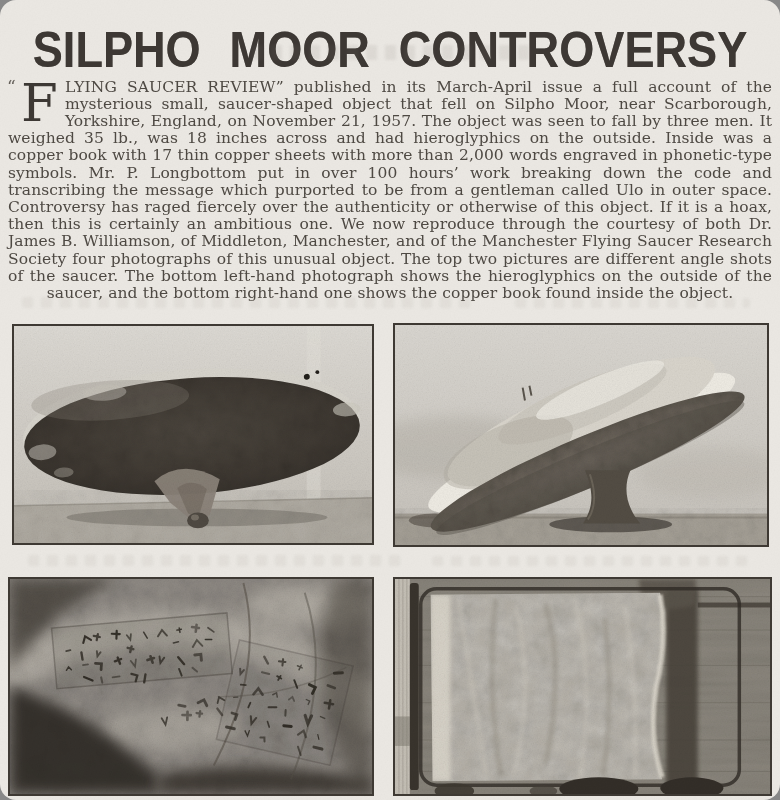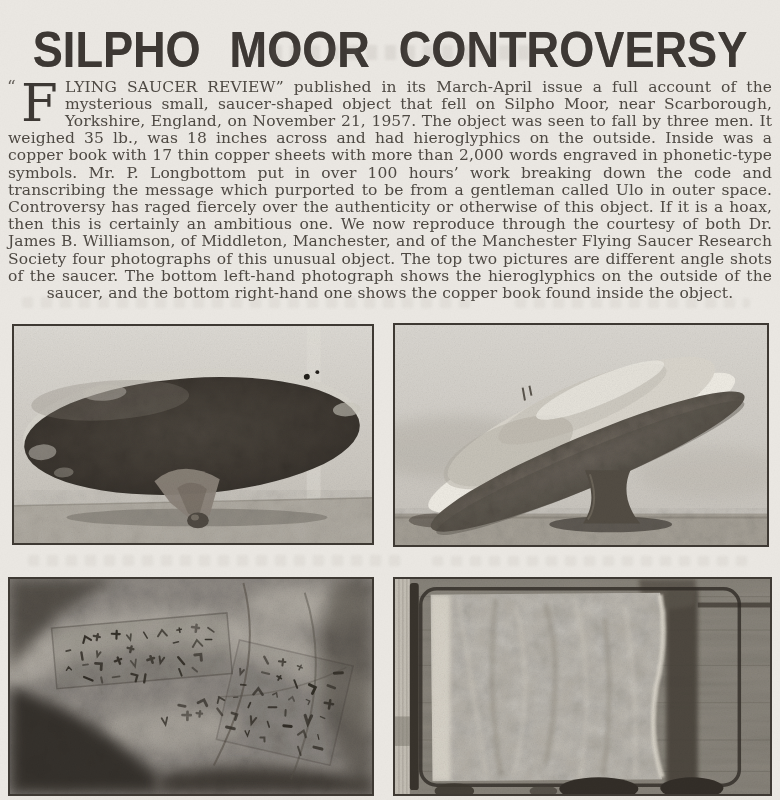--- a/index.html
+++ b/index.html
@@ -1,17 +1,17 @@
 <!DOCTYPE html>
 <html style="--paper: #ebe8e3; --ink: #4e4943; --title_ink: #3d3834; --photo_border: #3e3933;"><head>
 <meta charset="utf-8">
 <style>
   html,body{margin:0;padding:0;background:#888;}
   #page{position:relative;width:780px;height:800px;margin:0 auto;overflow:hidden;
-        background:var(--paper,#ebe8e3);font-family:"DejaVu Serif",serif;}
+        background:var(--paper,#ebe8e3);font-family:"DejaVu Serif",serif;border-radius:16px;}
   .title{position:absolute;left:0;top:-5px;width:780px;text-align:center;
          font-family:"Liberation Sans",sans-serif;font-weight:bold;
          font-size:47px;line-height:46px;letter-spacing:0;word-spacing:17px;
          color:var(--title_ink,#3d3834);transform:scale(.96,1.05);transform-origin:50% 0;
          text-shadow:0 0 .6px rgba(60,55,50,.55);}
   .para{position:absolute;left:8px;top:63px;width:764px;
         font-size:15.5px;line-height:17.2px;color:var(--ink,#4e4943);
         text-align:justify;text-align-last:center;letter-spacing:.1px;}
   .oq{position:absolute;left:-1px;top:-1px;font-size:17px;opacity:.85;}
   .dc{float:left;font-size:53px;line-height:42px;padding:3px 7px 0 13px;

